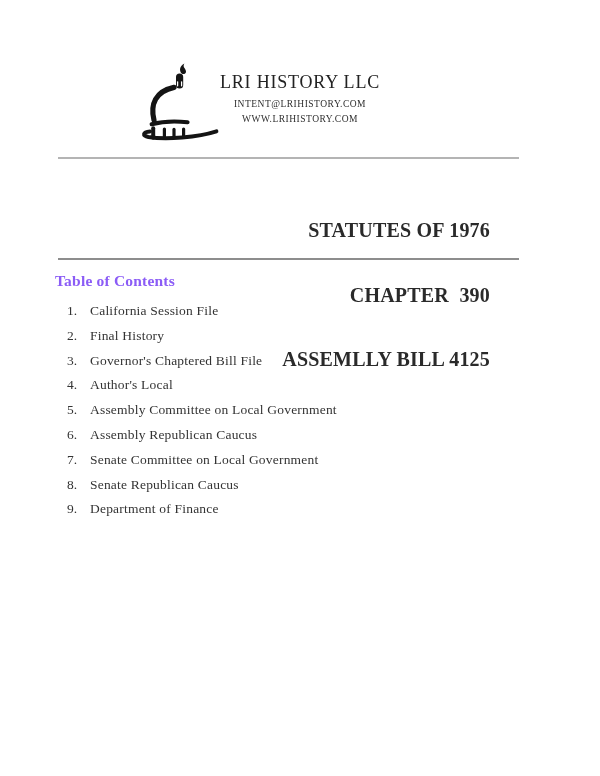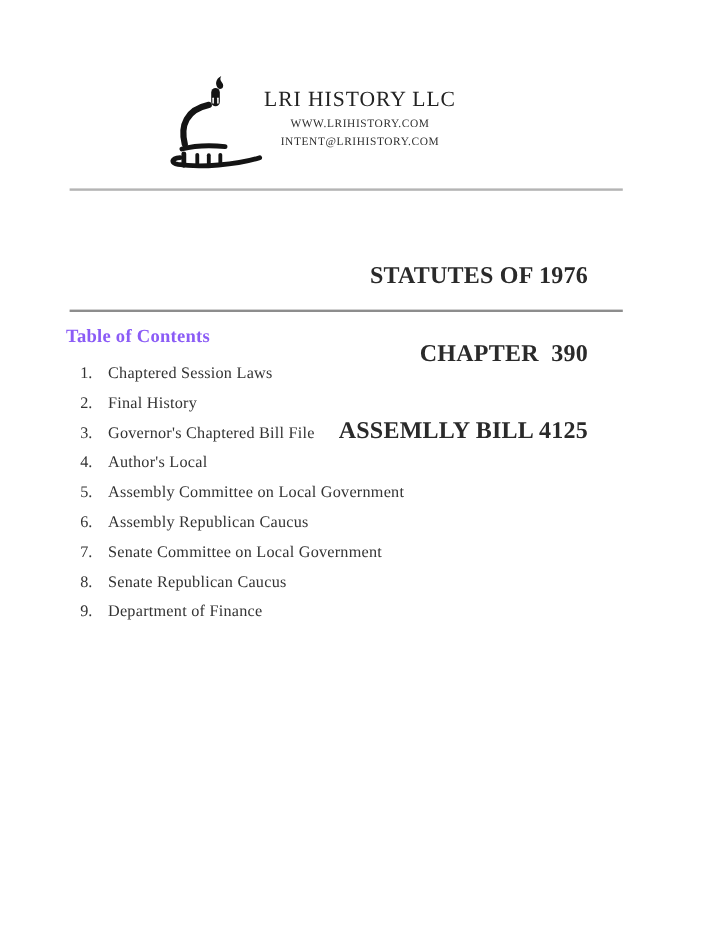--- a/index.html
+++ b/index.html
@@ -137,40 +137,40 @@
       <path d="M33,85 L33,94" stroke-width="4"></path>
       <path d="M45,85.5 L45,94.5" stroke-width="4"></path>
       <path d="M57,85 L57,93" stroke-width="4"></path>
 
       <path d="M98,88 C75,95.5 35,98.5 13,95 C5,93.5 6,88.5 15,88" stroke-width="5"></path>
     </g>
   </svg>
 
   <div class="letterhead-text">
     <div class="company-name">LRI HISTORY LLC</div>
+    <div class="contact-line">INTENT@LRIHISTORY.COM</div>
     <div class="contact-line">WWW.LRIHISTORY.COM</div>
-    <div class="contact-line">INTENT@LRIHISTORY.COM</div>
   </div>
 
   <div class="rule rule-top"></div>
 
   <div class="ref-block">
     <div>STATUTES OF 1976</div>
     <div>CHAPTER  390</div>
     <div>ASSEMLLY BILL 4125</div>
   </div>
 
   <div class="rule rule-bottom"></div>
 
   <div class="toc-heading">Table of Contents</div>
 
   <ol class="toc-list">
     <li class="toc-item">
       <span class="toc-num">1.</span>
-      <span class="toc-label">Chaptered Session Laws</span>
+      <span class="toc-label">California Session File</span>
     </li>
     <li class="toc-item">
       <span class="toc-num">2.</span>
       <span class="toc-label">Final History</span>
     </li>
     <li class="toc-item">
       <span class="toc-num">3.</span>
       <span class="toc-label">Governor's Chaptered Bill File</span>
     </li>
     <li class="toc-item">

